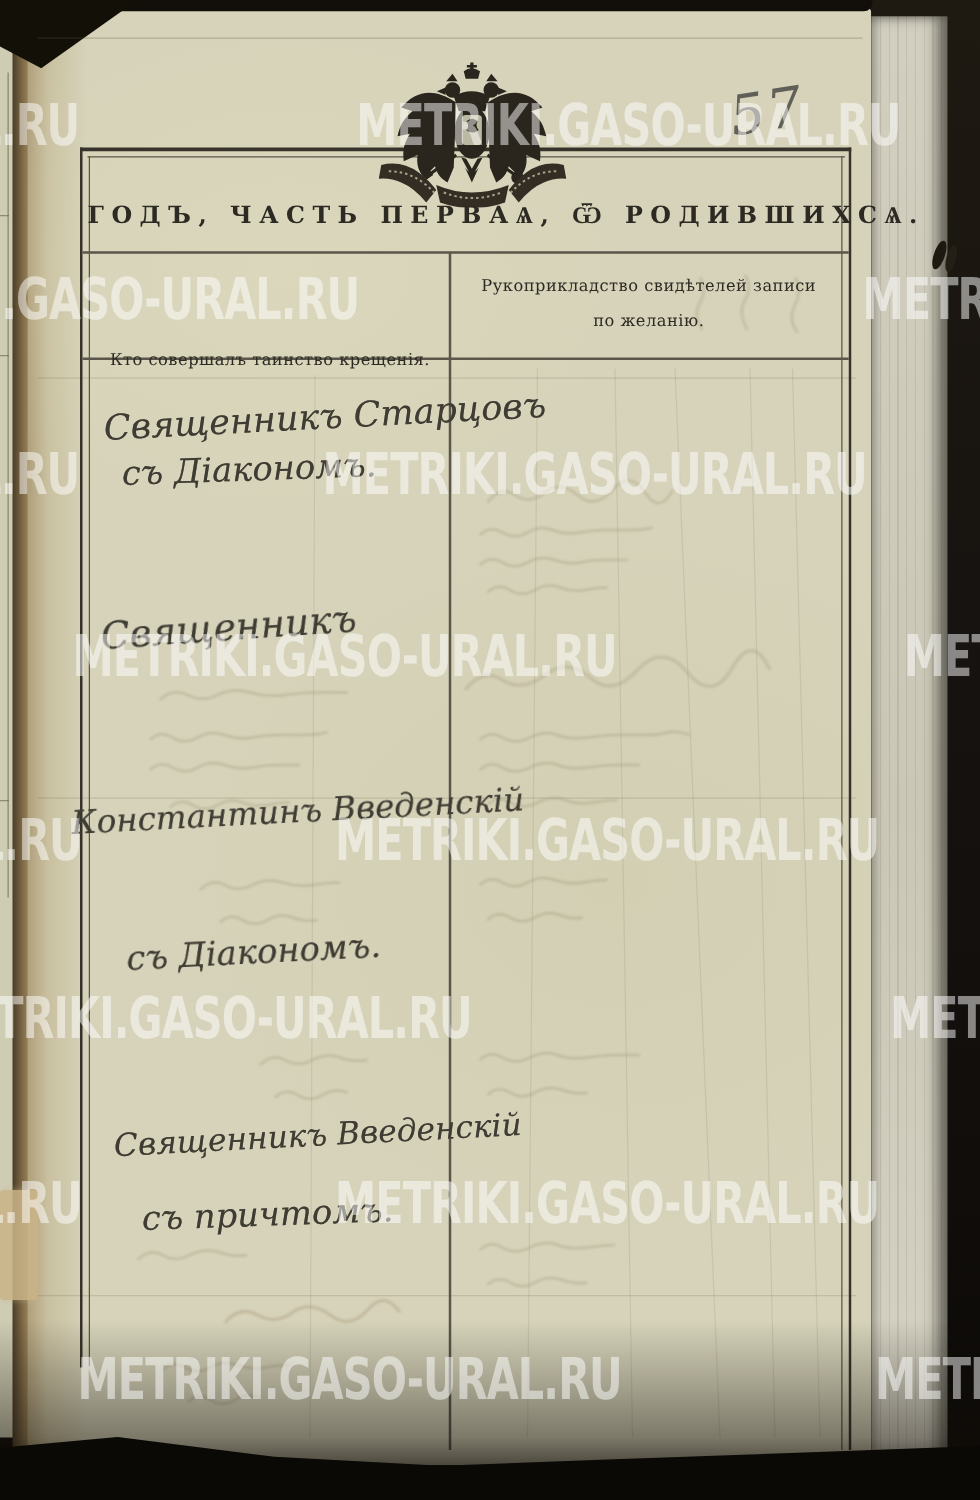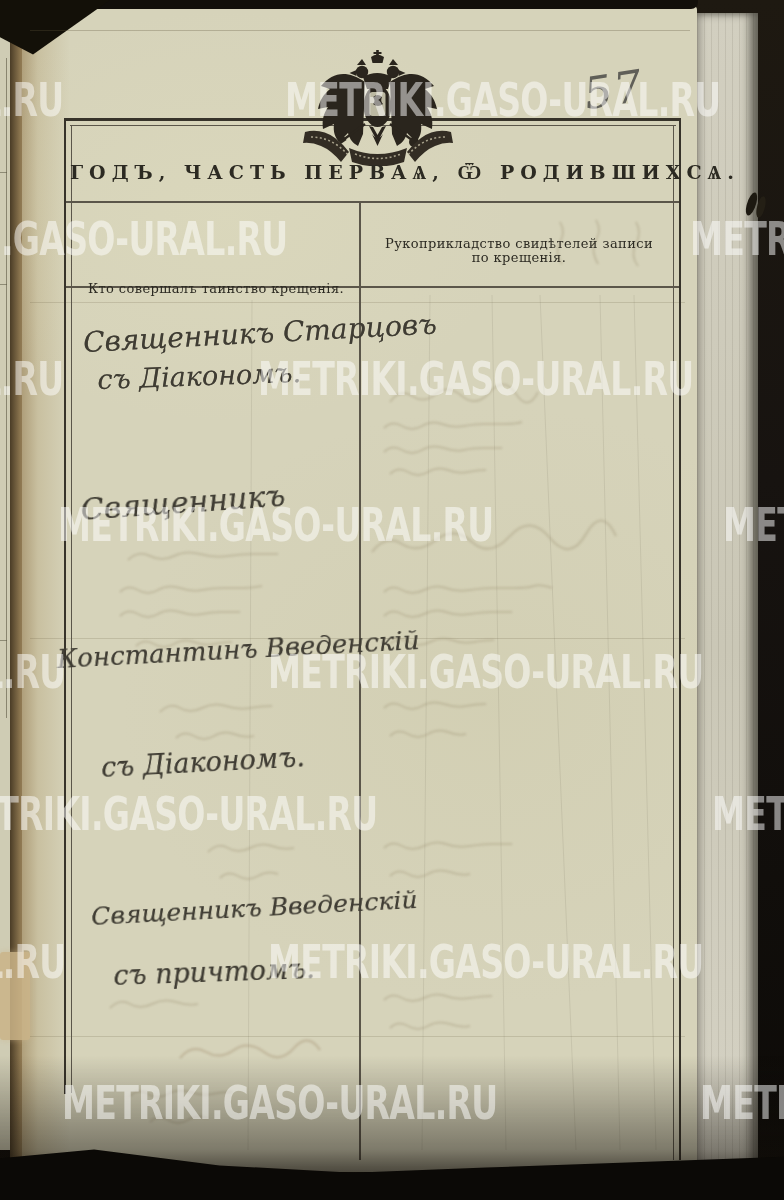--- a/index.html
+++ b/index.html
@@ -200,22 +200,22 @@
       <g stroke="#cfc9ae" stroke-width="1.6" stroke-dasharray="2 2.4" fill="none" opacity=".75">
         <path d="M8,89 q14,0 26,8 q7,5 12,11"></path>
         <path d="M142,89 q-14,0 -26,8 q-7,5 -12,11"></path>
         <path d="M52,106 q23,9 46,0"></path>
       </g>
     </g>
   </svg>
 
   <div class="abs title">ГОДЪ, ЧАСТЬ ПЕРВАѦ, Ѿ РОДИВШИХСѦ.</div>
   <div class="abs colhead" style="left:76px;top:237px;width:280px;margin-top:44px;">Кто совершалъ таинство крещенія.</div>
-  <div class="abs colhead" style="left:364px;top:222px;width:310px;margin-top:14px;">Рукоприкладство свидѣтелей записи</div>
-  <div class="abs colhead" style="left:364px;top:250px;width:310px;">по крещенія.</div>
+  <div class="abs colhead" style="left:364px;top:222px;width:310px;">Рукоприкладство свидѣтелей записи</div>
+  <div class="abs colhead" style="left:364px;top:250px;width:310px;">по желанію.</div>
 
   <div class="abs pencil">57</div>
 
   <div class="hw" style="left:84px;top:326px;font-size:28px;transform:rotate(-3deg);">Священникъ Старцовъ</div>
   <div class="hw" style="left:98px;top:364px;font-size:27px;transform:rotate(-2deg);">съ Діакономъ.</div>
   <div class="hw" style="left:82px;top:492px;font-size:30px;transform:rotate(-4deg);">Священникъ</div>
   <div class="hw" style="left:58px;top:644px;font-size:26px;transform:rotate(-3deg);">Константинъ Введенскій</div>
   <div class="hw" style="left:102px;top:752px;font-size:27px;transform:rotate(-3deg);">съ Діакономъ.</div>
   <div class="hw" style="left:92px;top:902px;font-size:25px;transform:rotate(-3deg);">Священникъ Введенскій</div>
   <div class="hw" style="left:114px;top:960px;font-size:27px;transform:rotate(-2deg);">съ причтомъ.</div>

